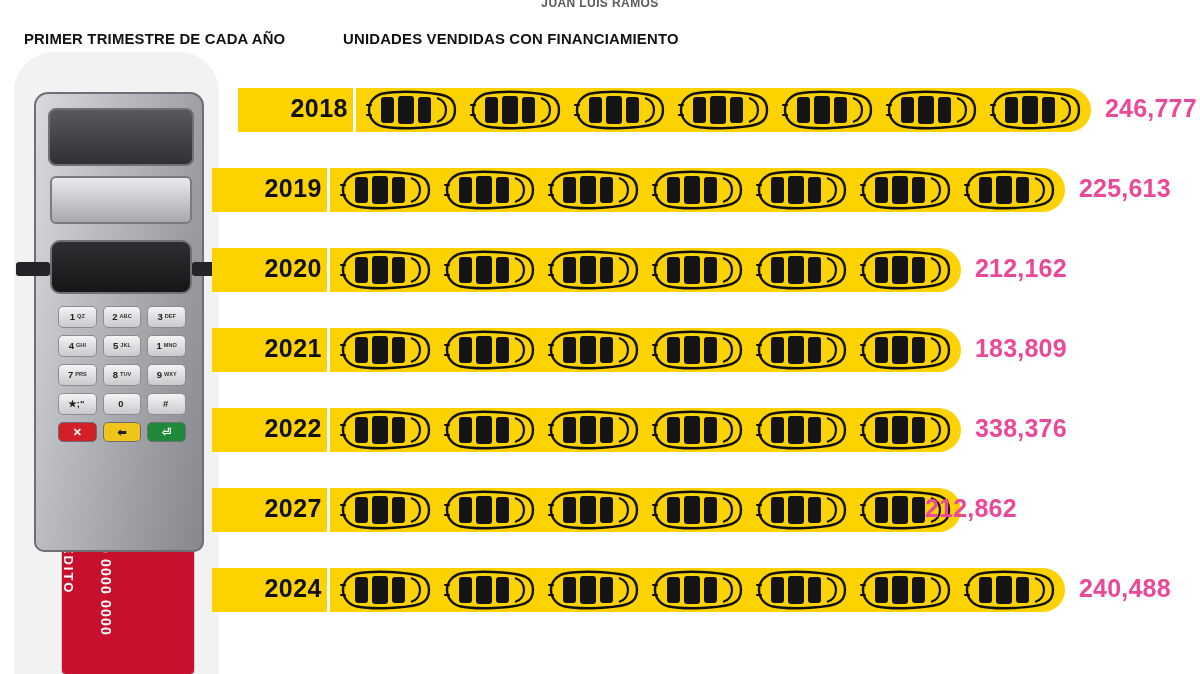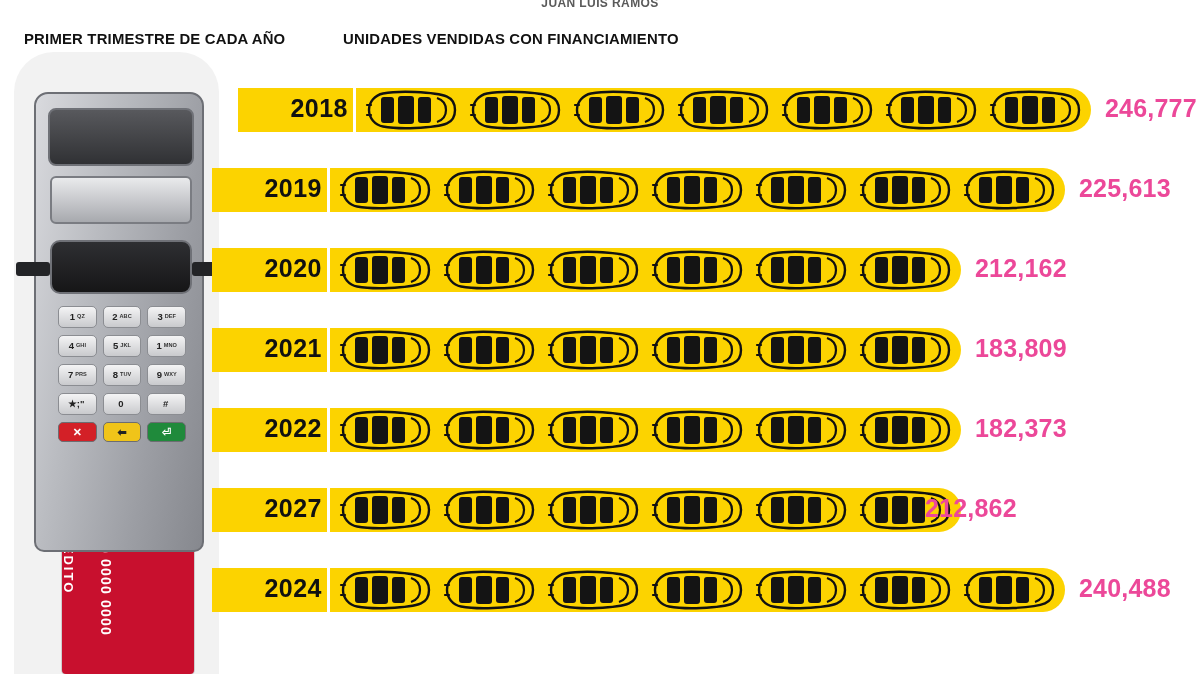--- a/index.html
+++ b/index.html
@@ -669,21 +669,21 @@
     <g>
       <path d="M12 24c0-8 6-15 14-16.5C34 6 46 5.5 58 6c14 .6 26 2 32 4.6 6 2.6 8 7.6 8 13.4s-2 10.8-8 13.4c-6 2.6-18 4-32 4.6-12 .5-24 0-32-1.5C18 39 12 32 12 24z" fill="#fcd300" stroke="#111" stroke-width="2.4" stroke-linejoin="round"></path>
       <rect x="24" y="11" width="13" height="26" rx="3" fill="#141414"></rect>
       <rect x="41" y="10" width="16" height="28" rx="3" fill="#141414"></rect>
       <rect x="61" y="11" width="13" height="26" rx="3" fill="#141414"></rect>
       <path d="M80 12c6 2 9 6.5 9 12s-3 10-9 12" fill="none" stroke="#111" stroke-width="2.2"></path>
       <path d="M14 19h-4M14 29h-4" stroke="#111" stroke-width="2.2" stroke-linecap="round"></path>
     </g>
   </svg>
       </div>
-      <div class="value" style="left: 975px;">182,373</div>
+      <div class="value" style="left: 975px;">338,376</div>
     </div>
     <div class="row" style="top: 400px;">
       <div class="bar" style="width: 749px; background: rgb(252, 211, 0);"></div>
       <div class="year">2027</div>
       <div class="divider"></div>
       <div class="cars">
   <svg class="car" viewBox="0 0 104 48">
     <g>
       <path d="M12 24c0-8 6-15 14-16.5C34 6 46 5.5 58 6c14 .6 26 2 32 4.6 6 2.6 8 7.6 8 13.4s-2 10.8-8 13.4c-6 2.6-18 4-32 4.6-12 .5-24 0-32-1.5C18 39 12 32 12 24z" fill="#fcd300" stroke="#111" stroke-width="2.4" stroke-linejoin="round"></path>
       <rect x="24" y="11" width="13" height="26" rx="3" fill="#141414"></rect>

